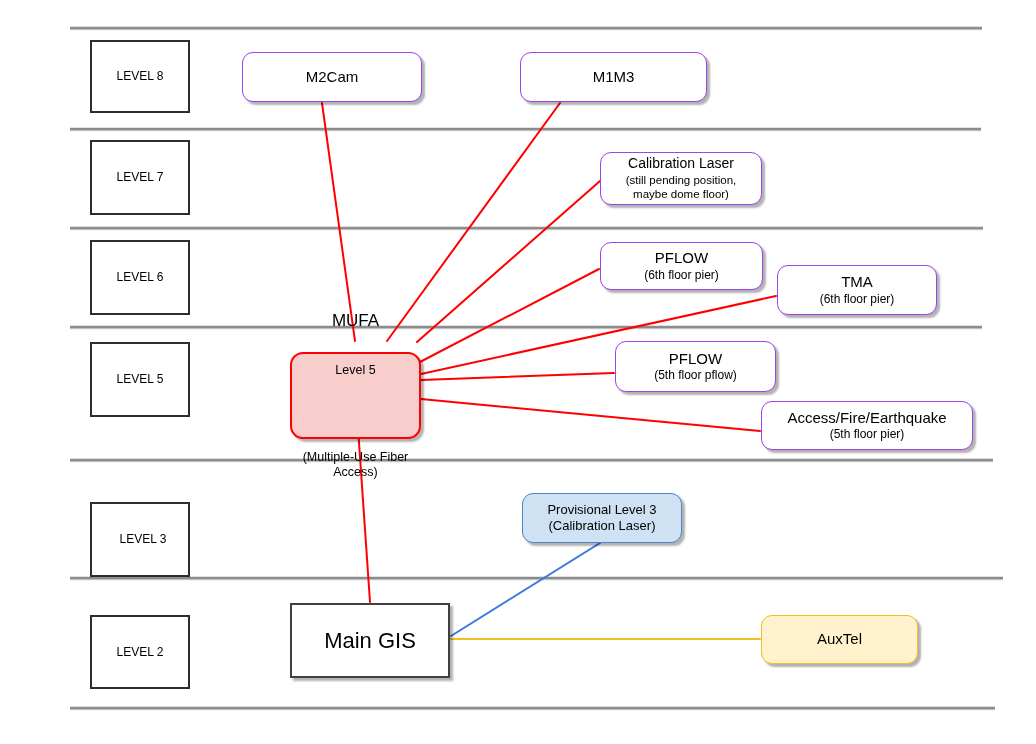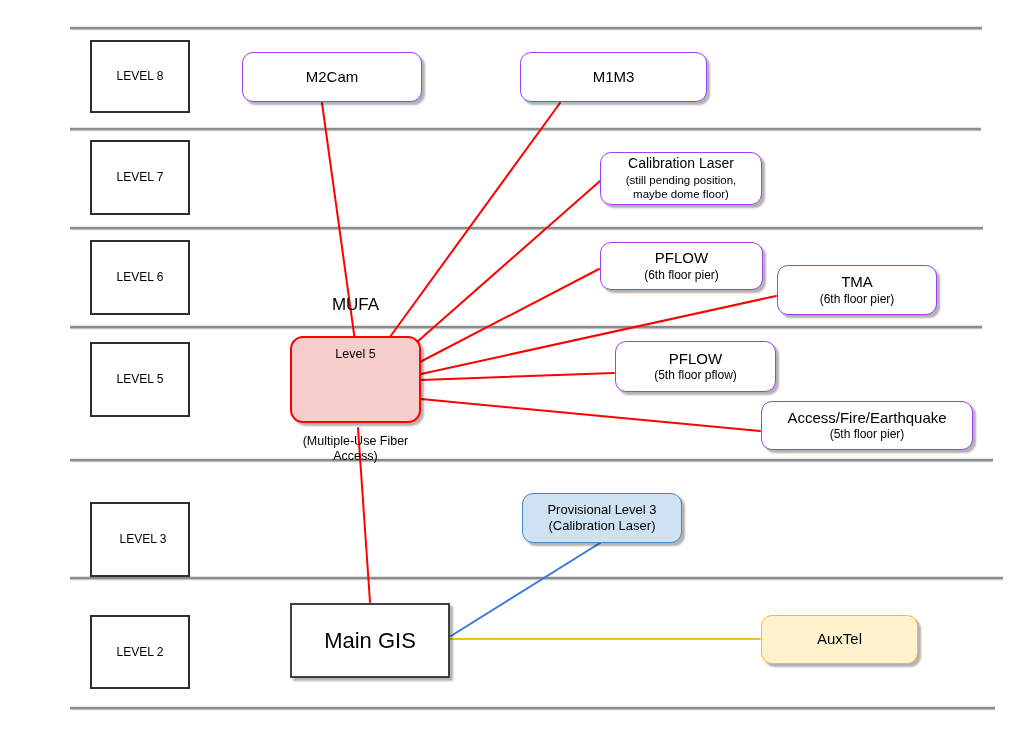--- a/index.html
+++ b/index.html
@@ -92,21 +92,21 @@
         <span class="subline" style="font-size: 12px;">(6th floor pier)</span>
       </div>
       <div class="node shadow" style="left: 615px; top: 341px; width: 161px; height: 51px; background: rgb(255, 255, 255); border: 1.6px solid rgb(160, 64, 240); border-radius: 11px;">
         <span class="title" style="font-size: 15px; font-weight: normal;">PFLOW</span>
         <span class="subline" style="font-size: 12px;">(5th floor pflow)</span>
       </div>
       <div class="node shadow" style="left: 761px; top: 401px; width: 212px; height: 49px; background: rgb(255, 255, 255); border: 1.6px solid rgb(160, 64, 240); border-radius: 11px;">
         <span class="title" style="font-size: 15px; font-weight: normal;">Access/Fire/Earthquake</span>
         <span class="subline" style="font-size: 12px;">(5th floor pier)</span>
       </div>
-      <div class="node shadow" style="left: 290px; top: 336px; width: 131px; height: 87px; background: rgb(248, 206, 204); border: 2.6px solid rgb(255, 0, 0); border-radius: 13px; gap: 32px;">
+      <div class="node shadow" style="left: 290px; top: 352px; width: 131px; height: 87px; background: rgb(248, 206, 204); border: 2.6px solid rgb(255, 0, 0); border-radius: 13px; gap: 32px;">
         <span class="title" style="font-size: 17px; font-weight: normal;">MUFA</span>
         <span class="subline" style="font-size: 12.5px;">Level 5</span>
         <span class="subline" style="font-size: 12.5px; height: 0.55em;">&nbsp;</span>
         <span class="subline" style="font-size: 12.5px;">(Multiple-Use Fiber Access)</span>
       </div>
       <div class="node shadow" style="left: 522px; top: 493px; width: 160px; height: 50px; background: rgb(207, 226, 243); border: 1.6px solid rgb(74, 134, 200); border-radius: 11px;">
         <span class="title" style="font-size: 13px; font-weight: normal;">Provisional Level 3</span>
         <span class="subline" style="font-size: 13px;">(Calibration Laser)</span>
       </div>
       <div class="node shadow" style="left: 290px; top: 603px; width: 160px; height: 75px; background: rgb(255, 255, 255); border: 2px solid rgb(64, 64, 64); border-radius: 0px;">

